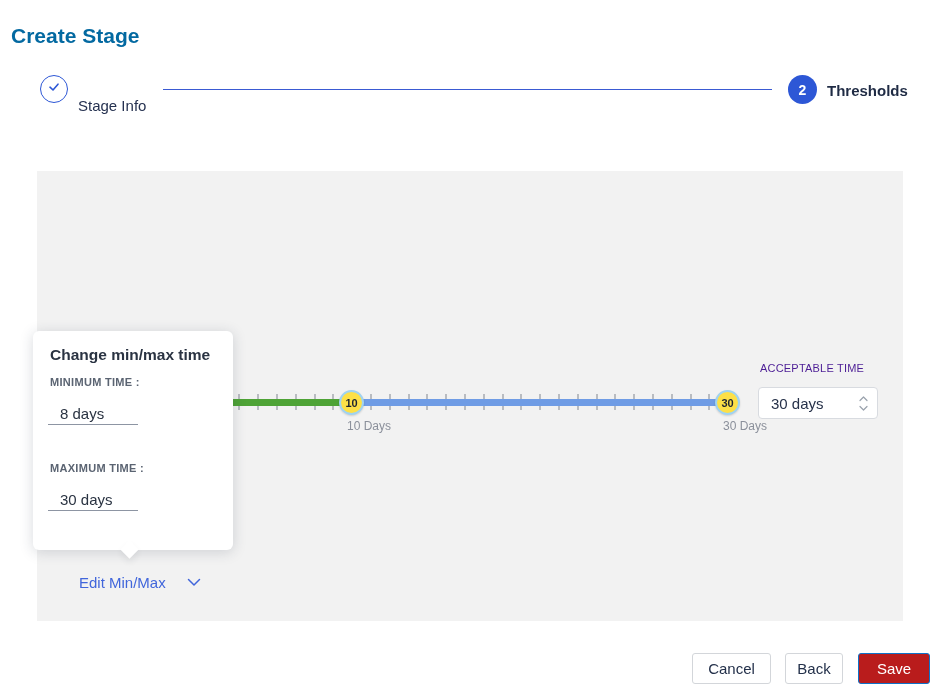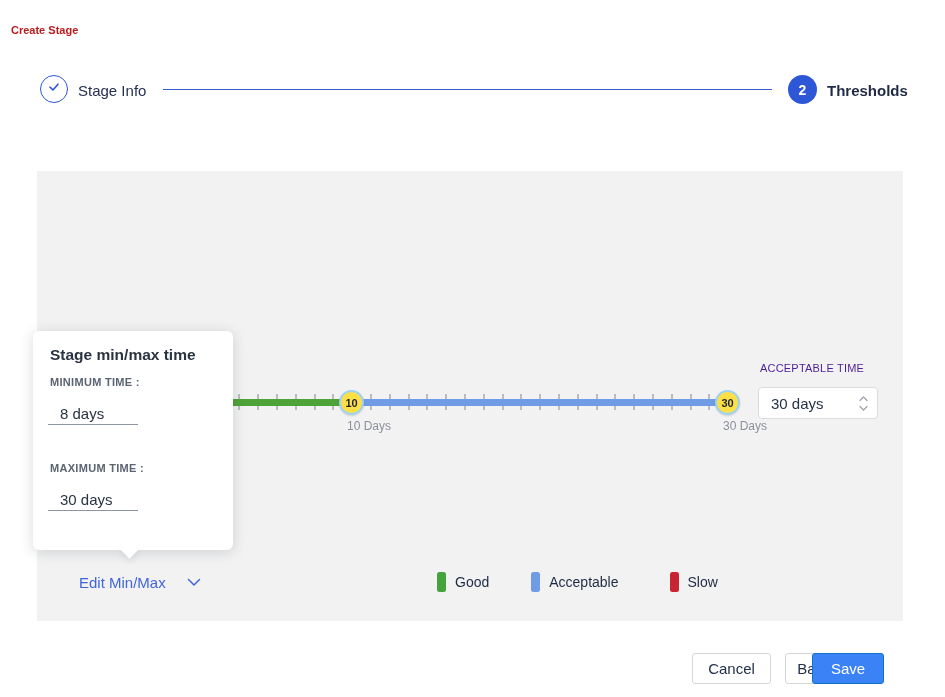--- a/index.html
+++ b/index.html
@@ -1,25 +1,25 @@
 <!DOCTYPE html>
 <html><head>
 <meta charset="utf-8">
 <style>
   * { margin: 0; padding: 0; box-sizing: border-box; }
   html, body { width: 945px; height: 697px; background: #ffffff; overflow: hidden; }
   body { font-family: "Liberation Sans", "DejaVu Sans", sans-serif; color: #233049; }
   .stage { position: relative; width: 945px; height: 697px; }
 
-  .page-title { position: absolute; left: 11px; top: 24px; font-size: 11px; font-weight: 700; color: #b91c1c; }
+  .page-title { position: absolute; left: 11px; top: 24px; font-size: 21px; font-weight: 700; color: #0369a1; }
 
   
   .step-circle-done { position: absolute; left: 40px; top: 75px; width: 28px; height: 28px;
       border: 1.5px solid #2d57d6; border-radius: 50%; background: #fff; display: flex; align-items: center; justify-content: center; }
-  .step1-label { position: absolute; left: 78px; top: 82px; font-size: 15px; color: #253150; }
+  .step1-label { position: absolute; left: 78px; top: 97px; font-size: 15px; color: #253150; }
   .step-line { position: absolute; left: 163px; top: 89px; width: 609px; height: 0; border-top: 1px solid #3a5ad3; }
   .step-circle-active { position: absolute; left: 788px; top: 75px; width: 29px; height: 29px;
       border-radius: 50%; background: #2d57d6; color: #fff; font-size: 14px; font-weight: 600;
       display: flex; align-items: center; justify-content: center; }
   .step2-label { position: absolute; left: 827px; top: 82px; font-size: 15px; font-weight: 600; color: #1f2b44; }
 
   .section-heading { position: absolute; left: 37px; top: 140px; font-size: 16px; color: #27324a; }
 
   
   .panel { position: absolute; left: 37px; top: 171px; width: 866px; height: 450px; background: #f2f2f2; }
@@ -72,21 +72,21 @@
   .fld-min { top: 66px; height: 28px; } .fld-max { top: 152px; height: 28px; }
   .popup-value { font-size: 15px; color: #2a3342; padding: 8px 0 0 12px; }
 
   
   .btn { position: absolute; top: 653px; height: 31px; border-radius: 3px; font-size: 15px;
       display: flex; align-items: center; justify-content: center; cursor: pointer;
       font-family: "Liberation Sans", "DejaVu Sans", sans-serif; }
   .btn-plain { background: #fff; border: 1px solid #d3d6da; color: #23304a; }
   .btn-cancel { left: 692px; width: 79px; }
   .btn-back { left: 785px; width: 58px; }
-  .btn-save { left: 812px; width: 72px; background: #3b82f6; border: 1px solid #0e72c8; color: #fff; }
+  .btn-save { left: 858px; width: 72px; background: #b91c1c; border: 1px solid #0e72c8; color: #fff; }
 </style>
 </head>
 <body>
 
 <div class="stage">
 
   <div class="page-title">Create Stage</div>
 
   <div class="step-circle-done">
     <span>
@@ -125,41 +125,25 @@
       </span>
     </div>
 
     <div class="edit-link">
       <span>Edit Min/Max</span>
       <svg width="14" height="9" viewBox="0 0 14 9">
           <path d="M1.5 1.5 L7 7 L12.5 1.5" fill="none" stroke="#4166db" stroke-width="1.5" stroke-linecap="round" stroke-linejoin="round"></path>
         </svg>
     </div>
 
-    <div class="legend">
-      <div class="legend-item">
-        <span class="swatch" style="background: rgb(68, 163, 61);"></span>
-        <span class="legend-label">Good</span>
-      </div>
-      <div class="leg-gap1"></div>
-      <div class="legend-item">
-        <span class="swatch" style="background: rgb(111, 156, 229);"></span>
-        <span class="legend-label">Acceptable</span>
-      </div>
-      <div class="leg-gap2"></div>
-      <div class="legend-item">
-        <span class="swatch" style="background: rgb(198, 37, 49);"></span>
-        <span class="legend-label">Slow</span>
-      </div>
-    </div>
   </div>
 
   <div class="popup">
     <div class="popup-arrow"></div>
-    <div class="popup-title">Stage min/max time</div>
+    <div class="popup-title">Change min/max time</div>
     <div class="popup-label lbl-min">MINIMUM TIME :</div>
     <div class="popup-field fld-min">
       <div class="popup-value">8 days</div>
     </div>
     <div class="popup-label lbl-max">MAXIMUM TIME :</div>
     <div class="popup-field fld-max">
       <div class="popup-value">30 days</div>
     </div>
   </div>
 

